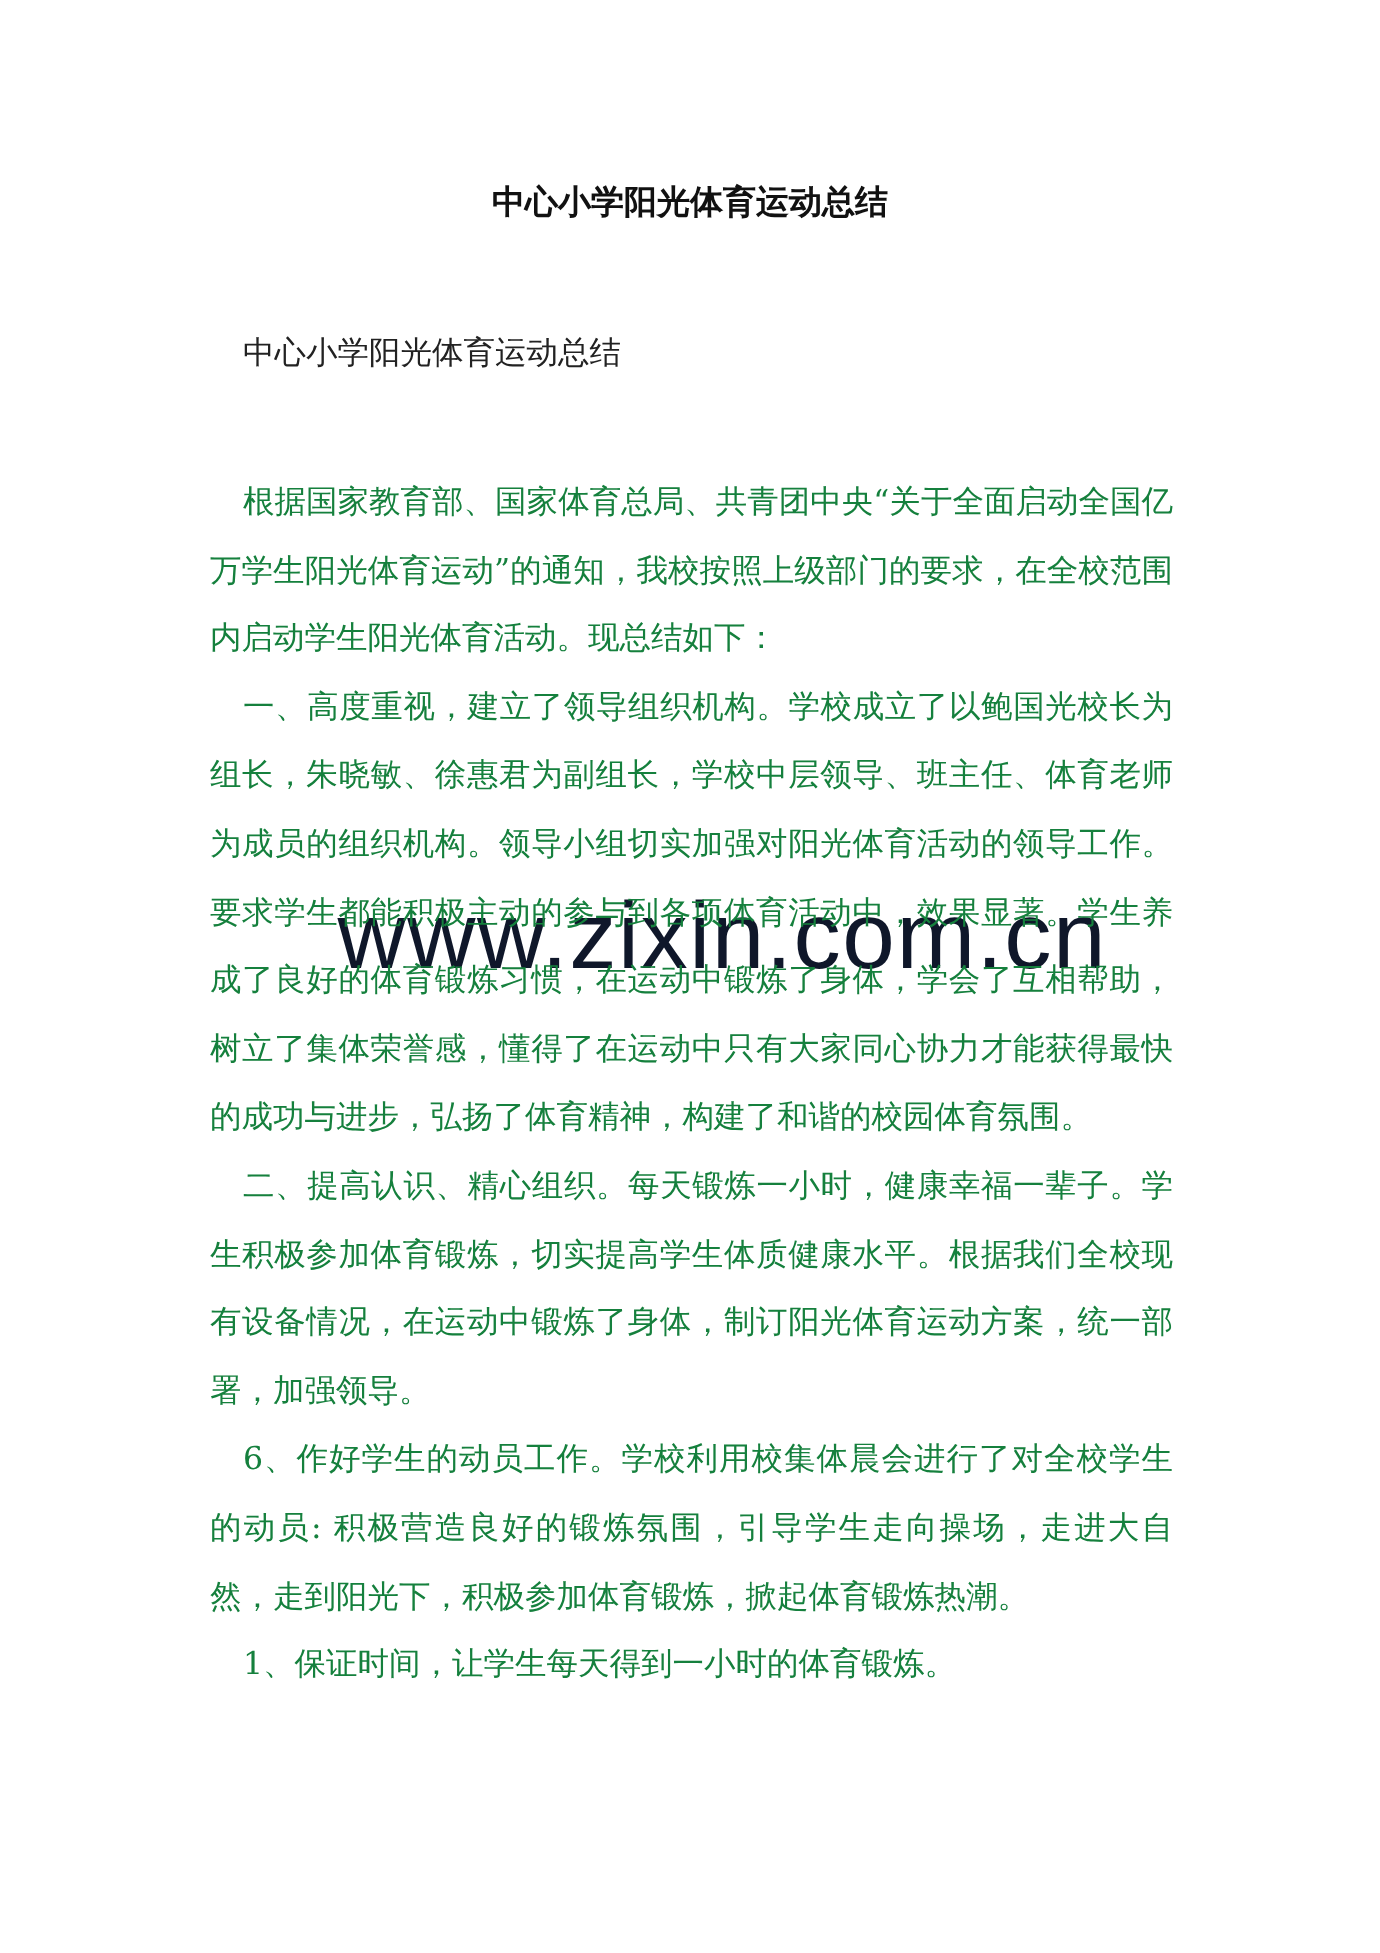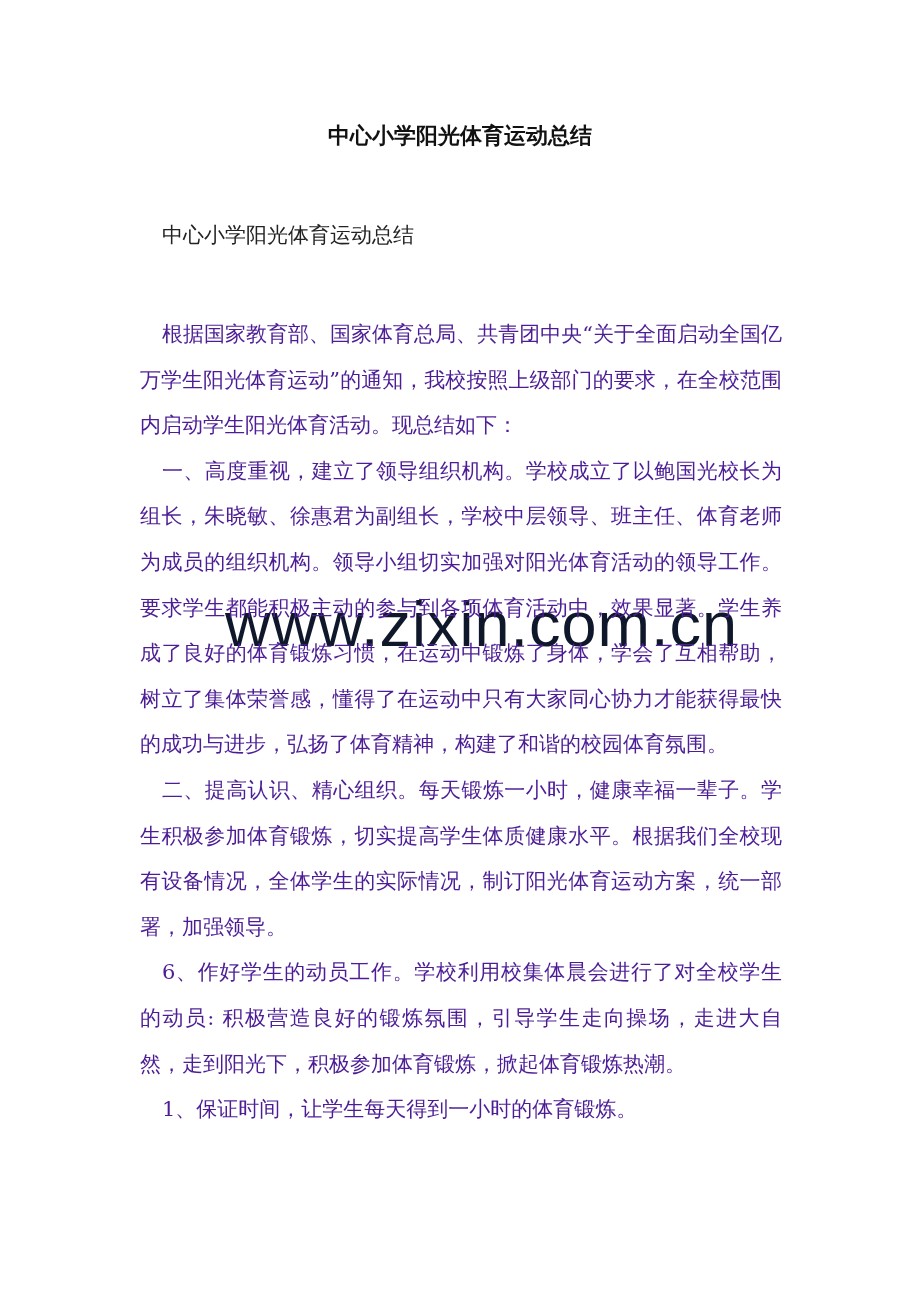--- a/index.html
+++ b/index.html
@@ -4,35 +4,35 @@
 <style>
   html, body { margin: 0; padding: 0; background: #ffffff; }
   body { width: 920px; height: 1302px; position: relative; overflow: hidden;
          font-family: "DejaVu Serif", "Liberation Serif", serif; color: #111; }
   .page { position: absolute; left: 0; top: 0; width: 920px; height: 1302px; }
   .title { position: absolute; left: 0; width: 920px; top: 120px; text-align: center;
            font-family: "DejaVu Sans", "Liberation Sans", sans-serif; font-weight: bold;
            font-size: 22px; line-height: 32px; color: #111; }
   .subtitle { position: absolute; left: 162px; top: 220px; font-size: 21px; line-height: 30px; color: #222; }
   .body { position: absolute; left: 140px; top: 312px; width: 642px;
-          font-size: 21px; line-height: 45.6px; text-align: justify; color: #4c1d95; }
+          font-size: 21px; line-height: 45.6px; text-align: justify; color: #15803d; }
   .body p { margin: 0; text-indent: 22px; }
   .watermark { position: absolute; left: 225px; top: 588px; font-family: Liberation Sans, sans-serif;
                font-size: 63px; letter-spacing: 1px; color: #0f172a; z-index: 0; pointer-events: none; }
   .content { position: relative; z-index: 1; }
 </style>
 </head>
 <body>
 
 <div class="page">
   <div class="watermark">www.zixin.com.cn</div>
   <div class="content">
     <div class="title">中心小学阳光体育运动总结</div>
     <div class="subtitle">中心小学阳光体育运动总结</div>
     <div class="body">
       <p>根据国家教育部、国家体育总局、共青团中央“关于全面启动全国亿万学生阳光体育运动”的通知，我校按照上级部门的要求，在全校范围内启动学生阳光体育活动。现总结如下：</p>
       <p>一、高度重视，建立了领导组织机构。学校成立了以鲍国光校长为组长，朱晓敏、徐惠君为副组长，学校中层领导、班主任、体育老师为成员的组织机构。领导小组切实加强对阳光体育活动的领导工作。要求学生都能积极主动的参与到各项体育活动中，效果显著。学生养成了良好的体育锻炼习惯，在运动中锻炼了身体，学会了互相帮助，树立了集体荣誉感，懂得了在运动中只有大家同心协力才能获得最快的成功与进步，弘扬了体育精神，构建了和谐的校园体育氛围。</p>
-      <p>二、提高认识、精心组织。每天锻炼一小时，健康幸福一辈子。学生积极参加体育锻炼，切实提高学生体质健康水平。根据我们全校现有设备情况，全体学生的实际情况，制订阳光体育运动方案，统一部署，加强领导。</p>
+      <p>二、提高认识、精心组织。每天锻炼一小时，健康幸福一辈子。学生积极参加体育锻炼，切实提高学生体质健康水平。根据我们全校现有设备情况，在运动中锻炼了身体，制订阳光体育运动方案，统一部署，加强领导。</p>
       <p>6、作好学生的动员工作。学校利用校集体晨会进行了对全校学生的动员: 积极营造良好的锻炼氛围，引导学生走向操场，走进大自然，走到阳光下，积极参加体育锻炼，掀起体育锻炼热潮。</p>
       <p>1、保证时间，让学生每天得到一小时的体育锻炼。</p>
     </div>
   </div>
 </div>
 
 </body></html>

